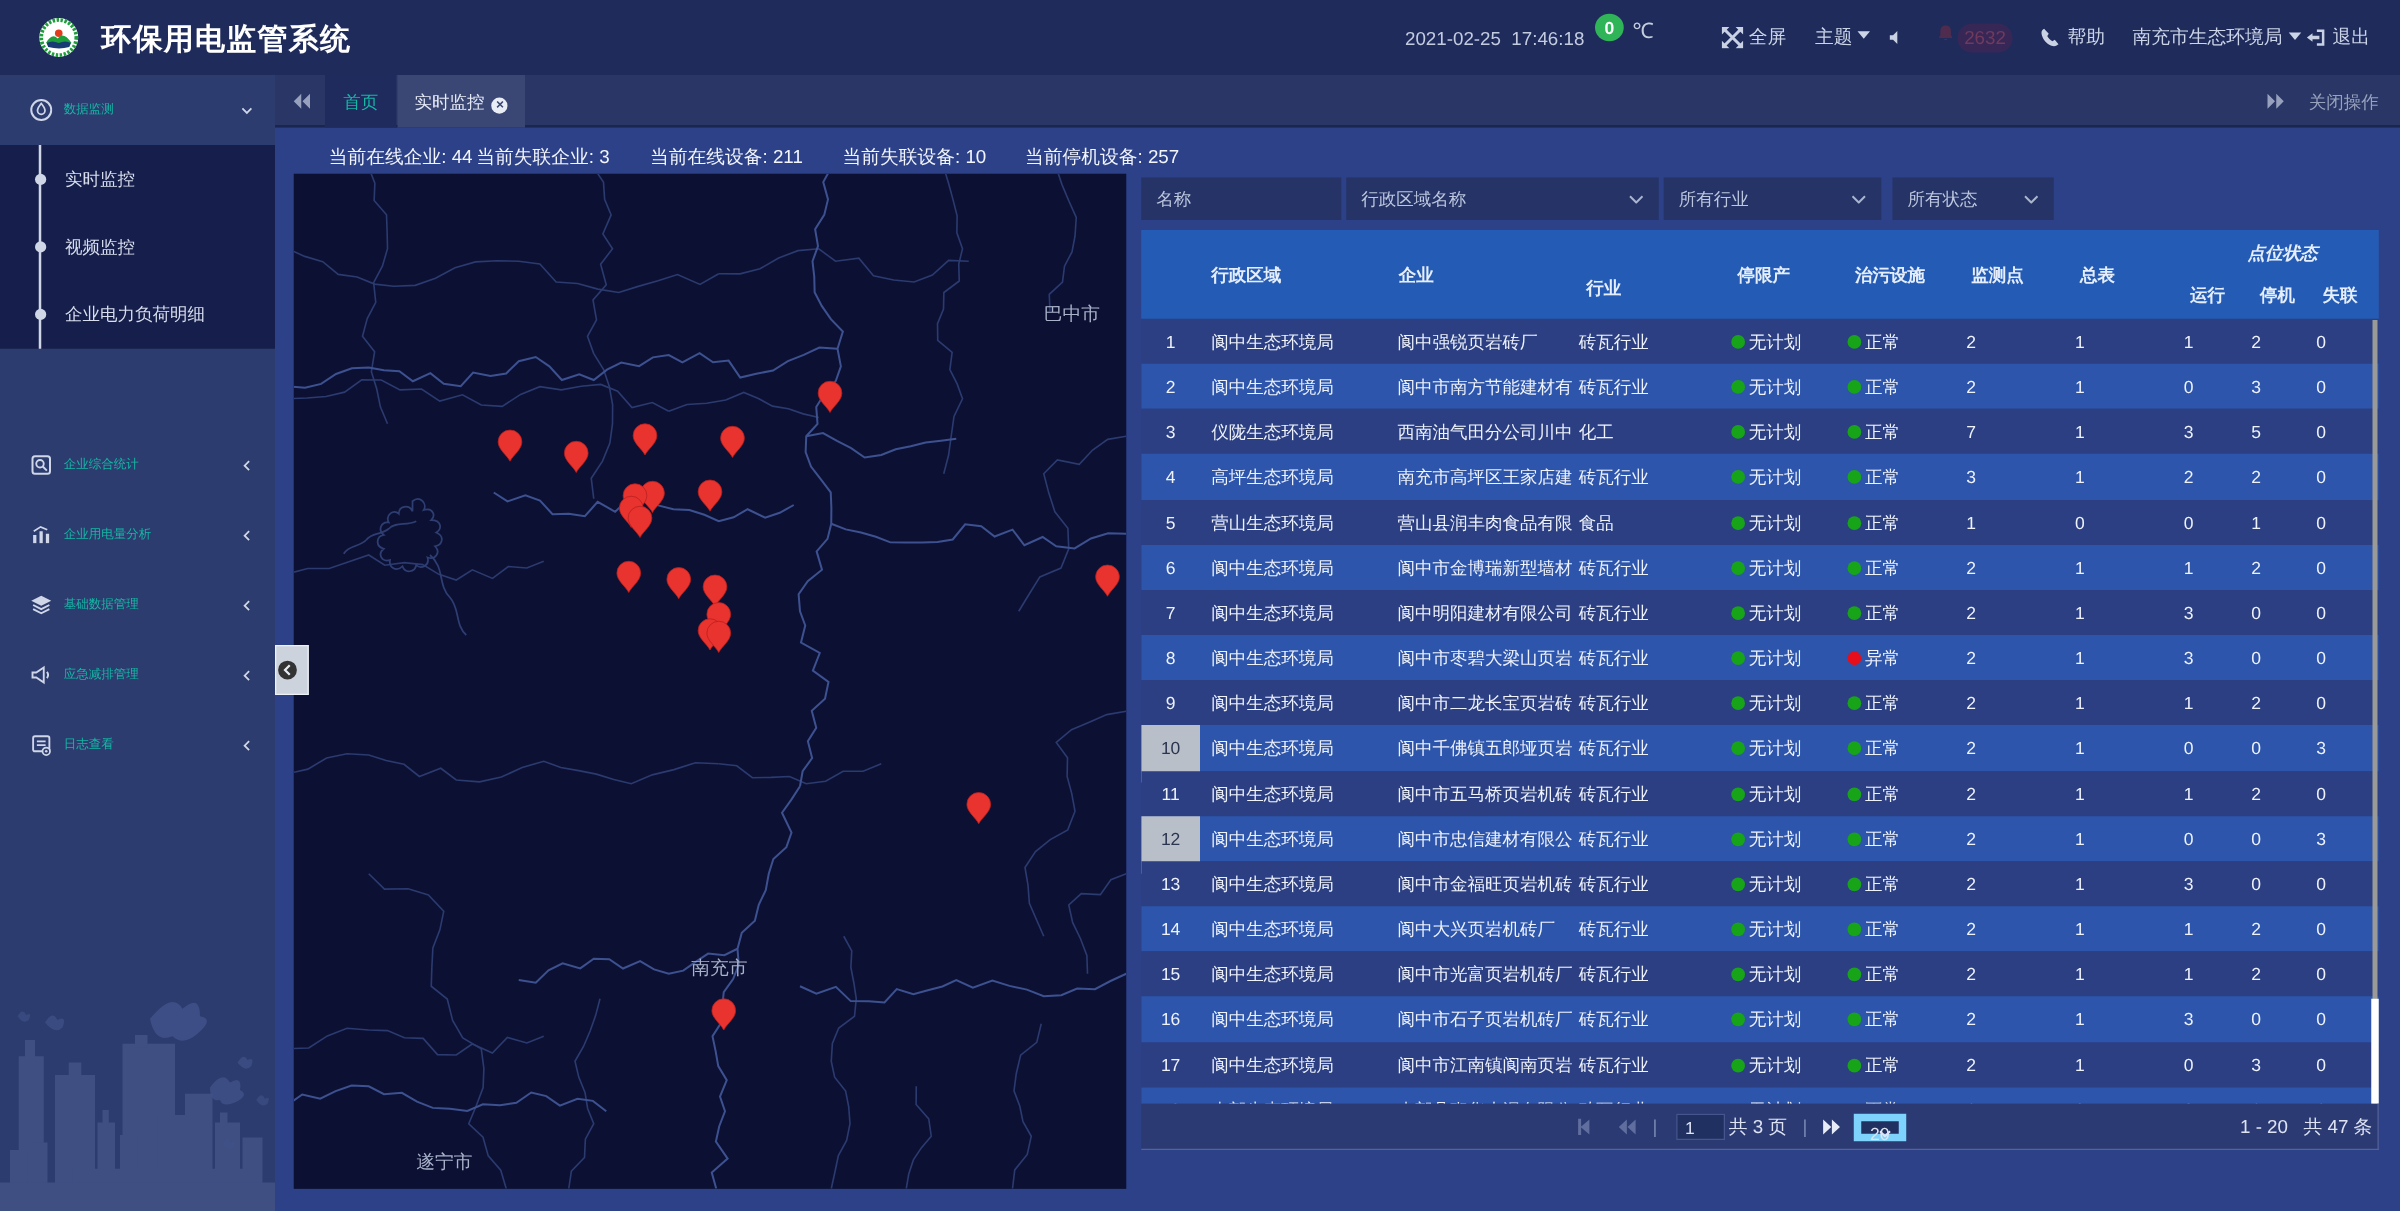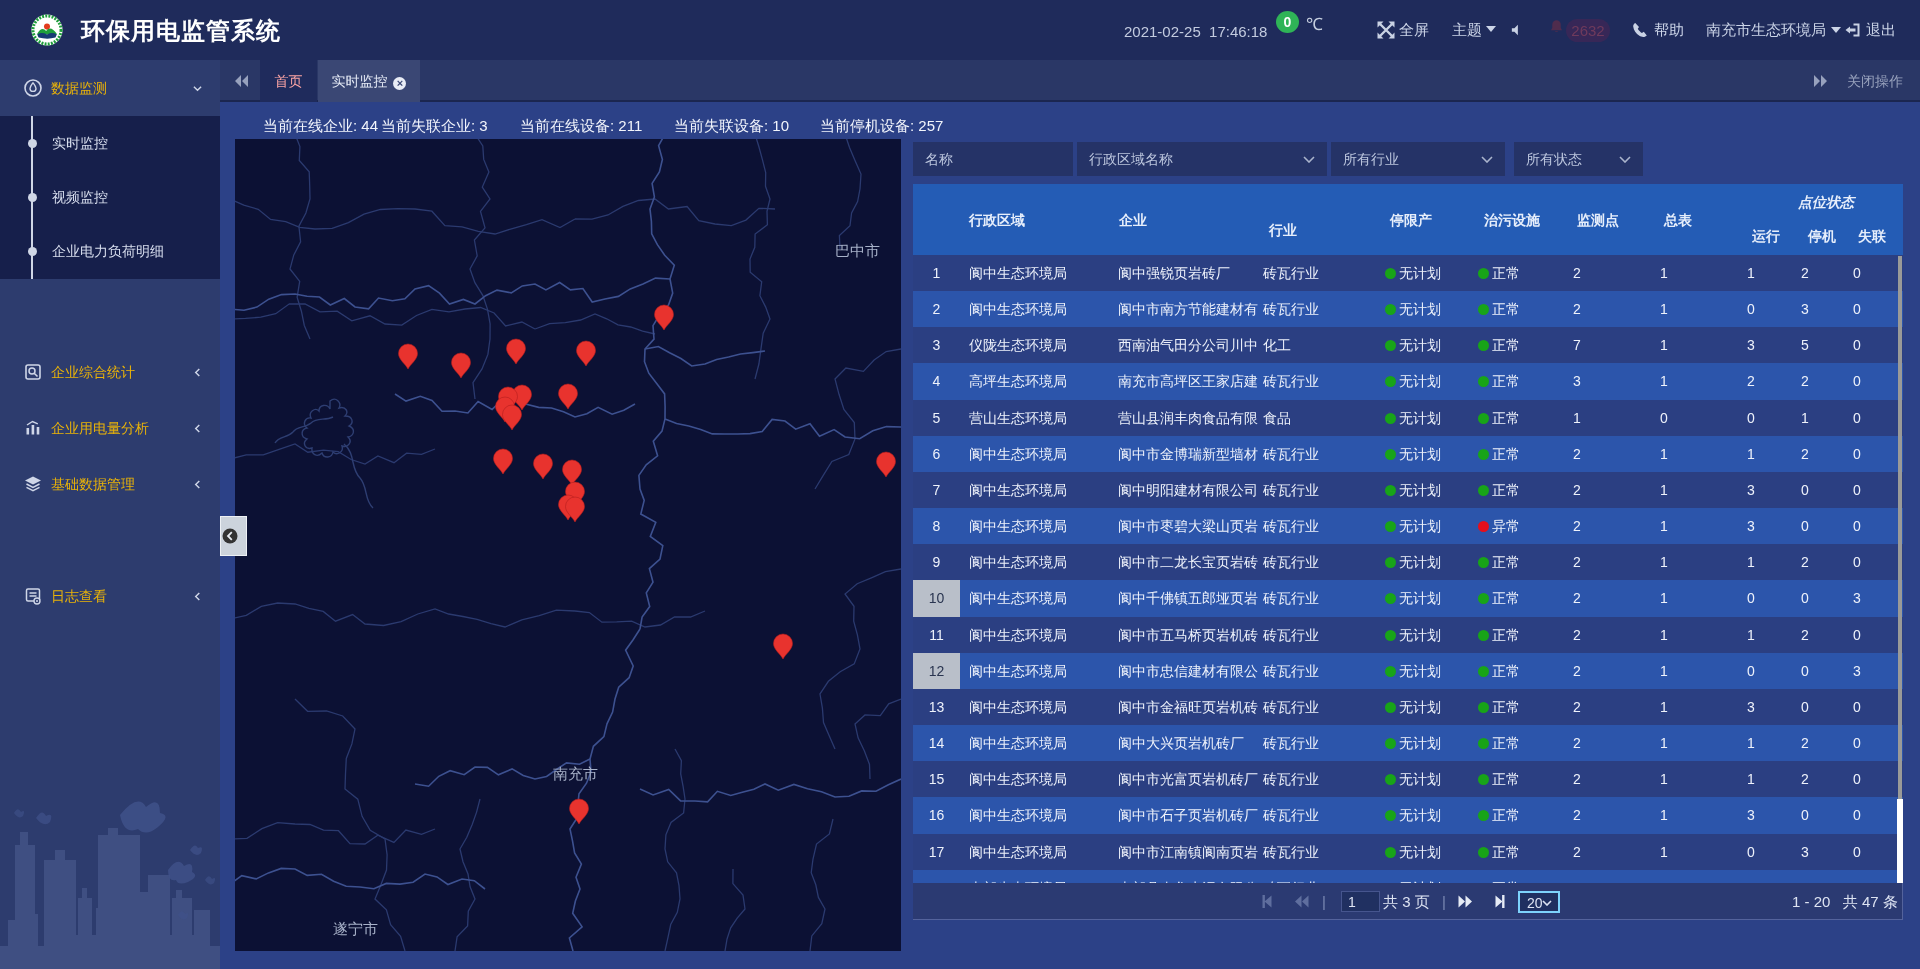--- a/index.html
+++ b/index.html
@@ -6,21 +6,21 @@
   * { margin:0; padding:0; box-sizing:border-box; }
   html,body { width:1920px; height:969px; overflow:hidden; background:#2c4187;
     font-family:"Liberation Sans", sans-serif; }
   
   #header { position:absolute; left:0; top:0; width:1920px; height:60px; background:#1f2b5b; z-index:5; }
   #logo { position:absolute; left:31px; top:14px; width:32px; height:32px; }
   #title { position:absolute; left:81px; top:15px; font-size:24px; font-weight:bold; color:#ffffff; letter-spacing:1px;text-align:center; }
   .hitem { position:absolute; top:0; height:60px; line-height:60px; color:#ccd5e8; font-size:15px; white-space:nowrap; }
   
   #sidebar { position:absolute; left:0; top:60px; width:220px; height:909px; background:#2d3c6e; overflow:hidden; }
-  .mitem { position:absolute; left:0; width:220px; height:56px; color:#eab308; font-size:14px; }
+  .mitem { position:absolute; left:0; width:220px; height:56px; color:#14b8a6; font-size:10px; }
   .mitem .mic { position:absolute; left:24px; top:19px; width:18px; height:18px; }
   .mitem .mtx { position:absolute; left:51px; top:0; line-height:56px; }
   .mitem .mchev { position:absolute; right:18px; top:24px; width:9px; height:9px; }
   #submenu { position:absolute; left:0; top:56px; width:220px; height:163px; background:#161f4b; }
   #submenu .line { position:absolute; left:31px; top:0; width:2px; height:163px; background:#cfd6e6; }
   .smitem { position:absolute; left:0; width:220px; height:54px; color:#d8deee; font-size:14px; }
   .smitem .dot { position:absolute; left:27.5px; top:23px; width:9px; height:9px; border-radius:50%; background:#cfd6e6; }
   .smitem .mtx { position:absolute; left:52px; top:0; line-height:54px; }
   
   #tabbar { position:absolute; left:220px; top:60px; width:1700px; height:42px; background:#2a3766; border-bottom:2px solid #1b2650; }
@@ -150,20 +150,30 @@
         <path d="M7 1 L3 5 L7 9" fill="none" stroke="#cfd6e8" stroke-width="1.6"></path>
       </svg>
   </div>
   <div class="mitem" style="top:396px;">
     <svg class="mic" viewBox="0 0 18 18">
         <path d="M9 1.5 L17 5.5 L9 9.5 L1 5.5 Z" fill="#cfd6e8"></path>
         <path d="M2.5 9 L9 12.3 L15.5 9" fill="none" stroke="#cfd6e8" stroke-width="1.5"></path>
         <path d="M2.5 12.3 L9 15.6 L15.5 12.3" fill="none" stroke="#cfd6e8" stroke-width="1.5"></path>
       </svg>
     <span class="mtx">基础数据管理</span>
+    <svg class="mchev" viewBox="0 0 10 10">
+        <path d="M7 1 L3 5 L7 9" fill="none" stroke="#cfd6e8" stroke-width="1.6"></path>
+      </svg>
+  </div>
+  <div class="mitem" style="top:452px;">
+    <svg class="mic" viewBox="0 0 18 18">
+        <path d="M2 7 v4 h3 l6 4 V3 L5 7 Z" fill="none" stroke="#cfd6e8" stroke-width="1.5"></path>
+        <path d="M13.5 6.5 q2 2.5 0 5" fill="none" stroke="#cfd6e8" stroke-width="1.5"></path>
+      </svg>
+    <span class="mtx">应急减排管理</span>
     <svg class="mchev" viewBox="0 0 10 10">
         <path d="M7 1 L3 5 L7 9" fill="none" stroke="#cfd6e8" stroke-width="1.6"></path>
       </svg>
   </div>
   <div class="mitem" style="top:508px;">
     <svg class="mic" viewBox="0 0 18 18">
         <rect x="2.5" y="2" width="13" height="12" rx="1.5" fill="none" stroke="#cfd6e8" stroke-width="1.5"></rect>
         <path d="M5.5 6 h7 M5.5 9 h7" stroke="#cfd6e8" stroke-width="1.4"></path>
         <circle cx="13" cy="14" r="3" fill="#2d3c6e" stroke="#cfd6e8" stroke-width="1.4"></circle>
         <circle cx="13" cy="14" r="1" fill="#cfd6e8"></circle>
@@ -203,21 +213,21 @@
       <path d="M205 130 q4 -7 7 -1 q5 -3 2 4 q-4 4 -9 -3 Z" opacity="0.6"></path>
       <path d="M178 165 q4 -7 7 -1 q5 -3 2 4 q-4 4 -9 -3 Z" opacity="0.6"></path>
     </g>
   </svg>
 </div>
 
 <div id="tabbar">
   <svg style="position:absolute; left:14px; top:14px; width:15px; height:14px;" viewBox="0 0 15 14">
     <path d="M7 1 L1 7 L7 13 Z M14 1 L8 7 L14 13 Z" fill="#97a1bd"></path>
   </svg>
-  <div class="tab" style="left:40px; width:57px; background:#1f2b5c; color:#fca5a5;">首页</div>
+  <div class="tab" style="left:40px; width:57px; background:#1f2b5c; color:#14b8a6;">首页</div>
   <div class="tab" style="left:98px; width:102px; background:#3a4774; color:#e6ebf6;">实时监控
     <span style="display:inline-block; width:13px; height:13px; border-radius:50%; background:#e9edf5; color:#3a4774; line-height:13px; font-size:11px; font-weight:bold; vertical-align:-1px; margin-left:2px;">×</span>
   </div>
   <svg style="position:absolute; left:1593px; top:14px; width:15px; height:14px;" viewBox="0 0 15 14">
     <path d="M1 1 L7 7 L1 13 Z M8 1 L14 7 L8 13 Z" fill="#97a1bd"></path>
   </svg>
   <div class="tab" style="left:1620px; width:70px; color:#98a2bd;">关闭操作</div>
 </div>
 
 <div id="stats">
@@ -588,19 +598,19 @@
   <div class="pi" style="left:409px; color:#7c89b4;">|</div>
   <div class="pi" style="left:428px; top:8px; height:21px; width:39px; background:#203061; border:1px solid #46558e; line-height:20px; padding-left:6px; font-size:14px;">1</div>
   <div class="pi" style="left:470px;">共 3 页</div>
   <div class="pi" style="left:529px; color:#7c89b4;">|</div>
   <svg class="pi" style="left:545px; top:11px; width:15px; height:15px;" viewBox="0 0 15 15">
       <path d="M0.5 1.5 v12 L7 7.5 Z M7.5 1.5 v12 L14 7.5 Z" fill="#e6ebf5"></path>
     </svg>
   <svg class="pi" style="left:581px; top:11px; width:14px; height:15px;" viewBox="0 0 14 15">
       <path d="M1.5 1.5 v12 L8.5 7.5 Z M8.1 1 h2.4 v13 h-2.4 Z" fill="#e6ebf5"></path>
     </svg>
-  <div class="pi" style="left:605px; top:8px; height:22px; width:42px; background:#203061; border:2px solid #7dd3fc; line-height:20px; padding-left:7px; font-size:14px;">20
+  <div class="pi" style="left:570px; top:8px; height:22px; width:42px; background:#203061; border:6px solid #7dd3fc; line-height:20px; padding-left:7px; font-size:14px;">20
     <svg style="position:absolute; right:6px; top:7px; width:10px; height:6px;" viewBox="0 0 10 6">
         <path d="M1 1 L5 5 L9 1" fill="none" stroke="#dde3f2" stroke-width="1.6"></path>
       </svg>
   </div>
   <div class="pi" style="left:879px;">1 - 20&nbsp;&nbsp; 共 47 条</div>
 </div>
 
 </body></html>

